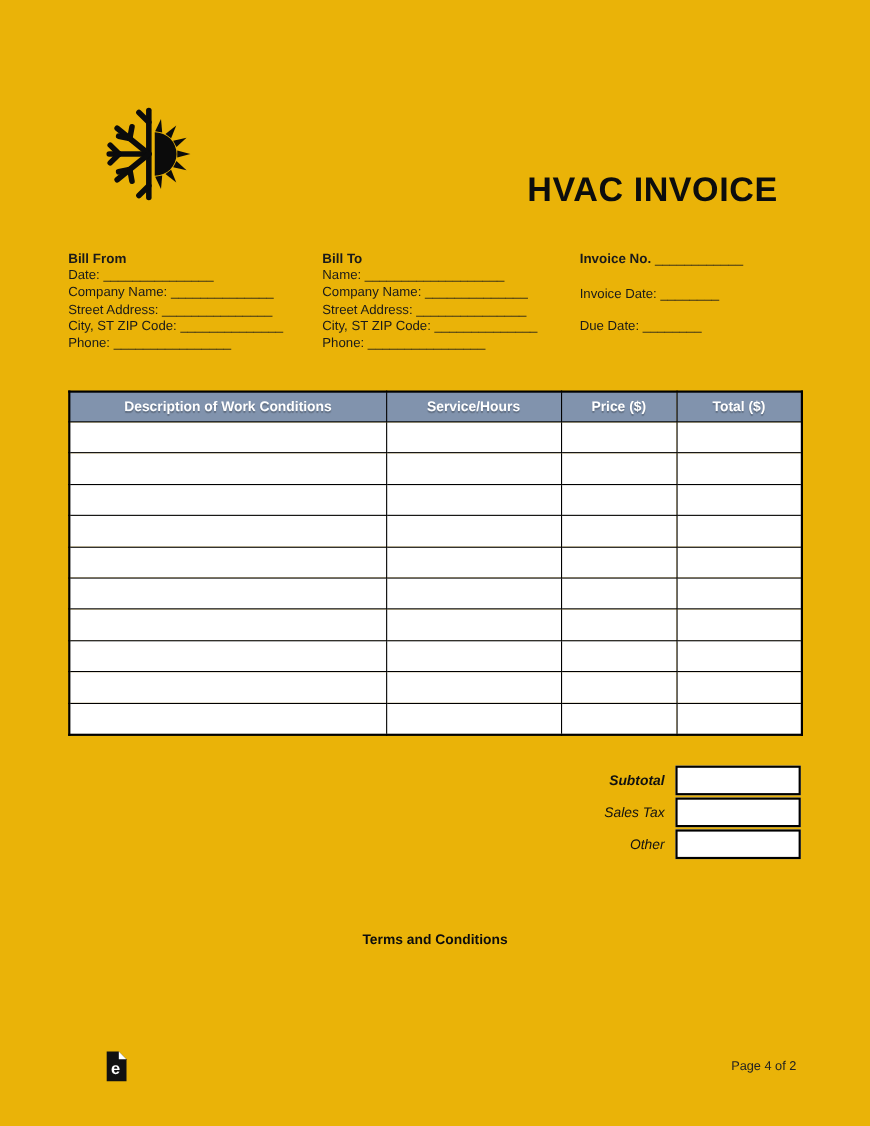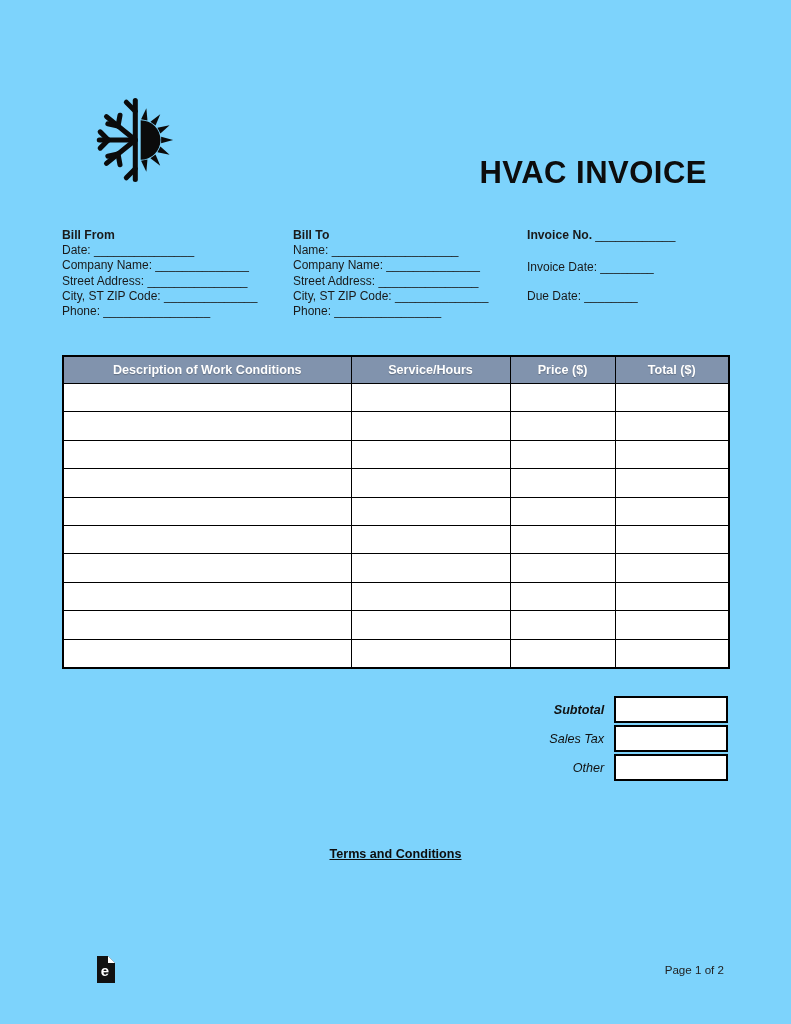--- a/index.html
+++ b/index.html
@@ -1,18 +1,18 @@
 <!DOCTYPE html>
 <html style="--header-bg: #8193ad; --header-fg: #ffffff;"><head>
 <meta charset="utf-8">
 <style>
   html, body { margin:0; padding:0; background:#ffffff; }
   .page {
     position:relative; width:791px; height:1024px; margin:0 auto;
-    background:#7dd3fc; color:#111;
+    background:#eab308; color:#111;
     font-family:"Liberation Sans", sans-serif;
     overflow:hidden;
   }
 
   
   .logo { position:absolute; left:90px; top:95px; width:96px; height:90px; }
 
   
   .title {
     position:absolute; top:154px; right:84px; margin:0;
@@ -59,21 +59,21 @@
   .sum-label.bold { font-weight:700; }
   .sum-box {
     width:114px; height:27px; box-sizing:border-box;
     border:2px solid #000; background:#fff;
     font-size:12.6px; line-height:23px; padding:0 4px;
   }
 
   
   .terms-head {
     position:absolute; left:0; right:0; top:847px; text-align:center;
-    font-size:12.6px; font-weight:700; text-decoration:underline; color:#0d0d0d;
+    font-size:12.6px; font-weight:700; color:#0d0d0d;
   }
   .terms-body {
     position:absolute; left:92px; top:876px; width:632px; margin:0;
     font-size:12.2px; line-height:19px; color:#1a1a1a;
     white-space:pre-line;
   }
 
   
   .footer-logo { position:absolute; left:96px; top:955px; width:20px; height:29px; }
   .page-indicator {
@@ -239,15 +239,15 @@
 
   <div class="terms-head">Terms and Conditions</div>
 
   <div class="footer-logo">
     <svg viewBox="0 0 20 29" width="20" height="29" aria-hidden="true">
       <path d="M1,1 H12 L19,8 V28 H1 Z" fill="#111"></path>
       <path d="M12,1 L12,8 H19 Z" fill="#ffffff"></path>
       <text x="9" y="21" text-anchor="middle" font-family="Liberation Sans, sans-serif" font-size="15" font-weight="bold" fill="#ffffff">e</text>
     </svg>
   </div>
-  <div class="page-indicator">Page 1 of 2</div>
+  <div class="page-indicator">Page 4 of 2</div>
 
 </div>
 
 </body></html>

